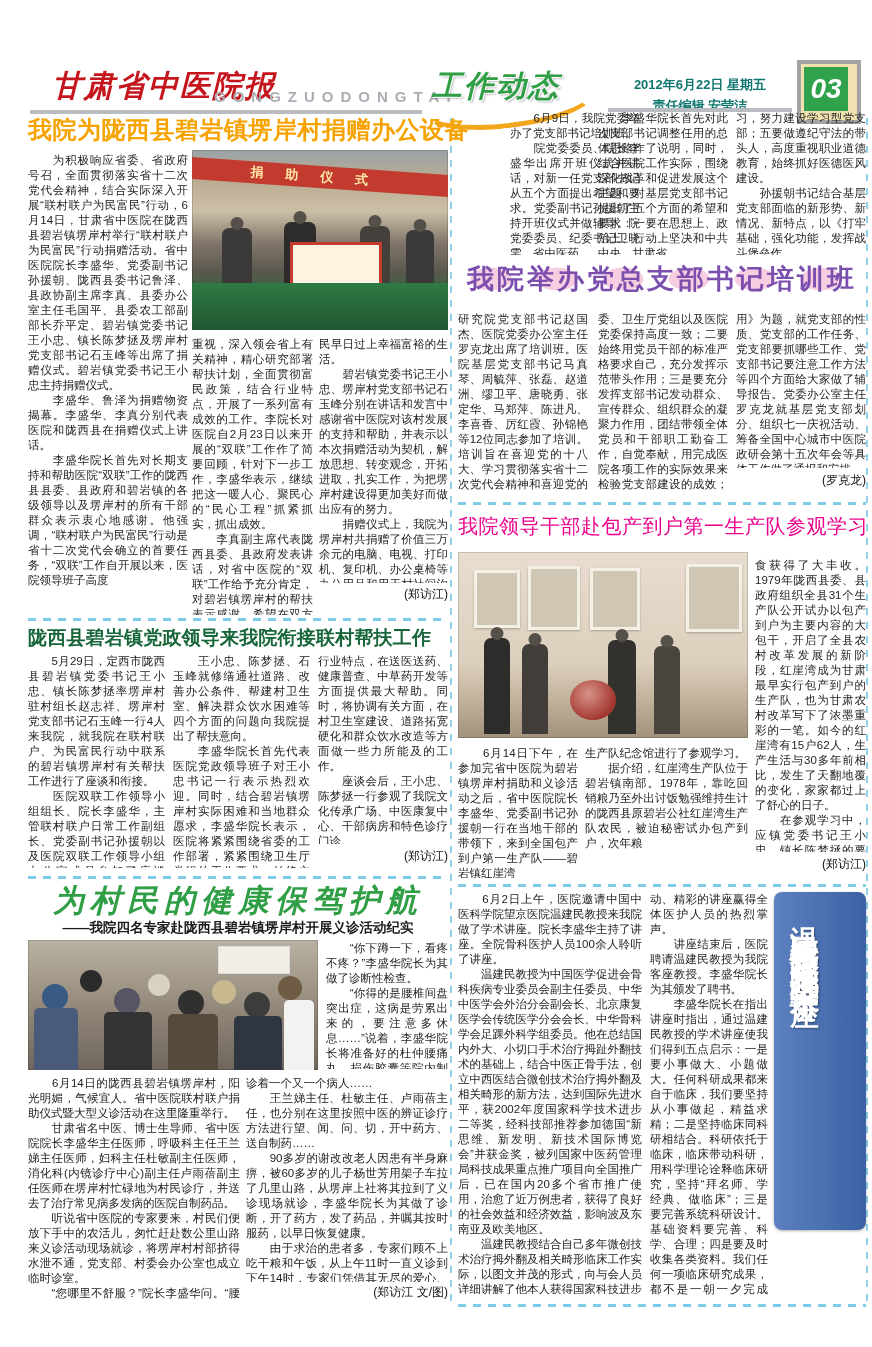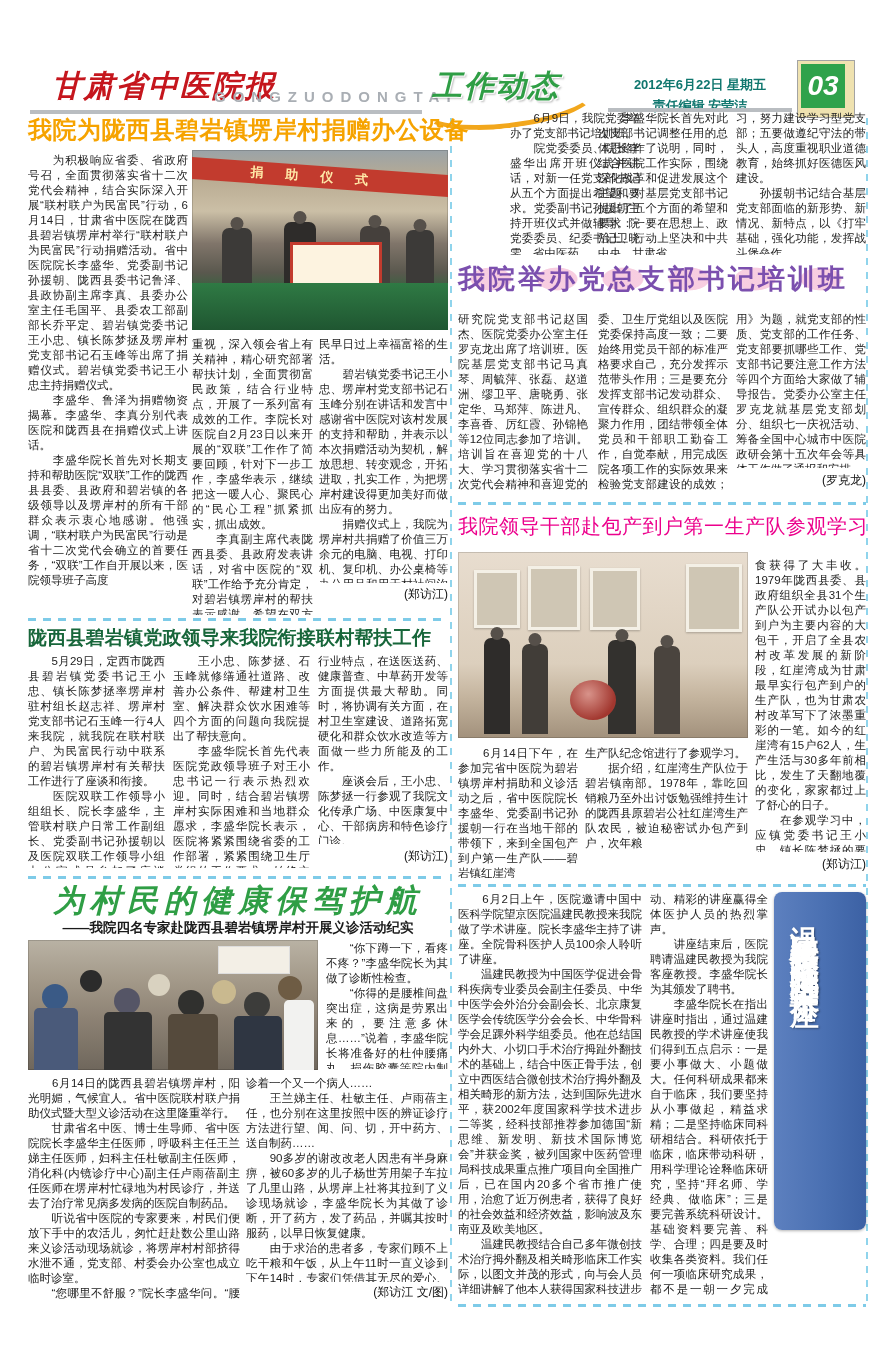--- a/index.html
+++ b/index.html
@@ -17,28 +17,28 @@
   .masthead{left:52px;top:66px;font-size:30px;font-weight:bold;font-style:italic;
             color:#c5161d;letter-spacing:2px;}
   .pinyin{left:214px;top:88px;font-size:15px;color:#a9aeb4;letter-spacing:7px;font-weight:bold;}
   .rule{position:absolute;height:4px;background:#b9bdc1;}
   .logo{left:424px;top:56px;width:166px;height:60px;}
   .swoosh{position:absolute;left:-6px;top:16px;width:170px;height:46px;border:5px solid transparent;
           border-bottom-color:#f2a71c;border-radius:50%;transform:rotate(-7deg);}
   .logo-text{position:absolute;left:8px;top:10px;font-size:30px;font-weight:bold;font-style:italic;
              color:#2f9e45;letter-spacing:2px;text-shadow:1px 1px 0 #ffffff,2px 2px 2px rgba(0,0,0,.25);}
   .datebox{left:608px;top:76px;width:184px;text-align:center;font-size:13px;font-weight:bold;color:#0f766e;}
-  .pageno-outer{left:797px;top:60px;width:50px;height:50px;background:#efe2b0;border:1px solid #a3a3a3;padding:3px;}
+  .pageno-outer{left:797px;top:60px;width:50px;height:50px;background:#efe2b0;border:4px solid #a3a3a3;padding:3px;}
   .pageno{width:44px;height:44px;background:#2fa24b;color:#fff;font-size:28px;font-weight:bold;
           font-style:italic;text-align:center;line-height:44px;}
   
   .h1{left:28px;top:114px;width:424px;font-size:24px;font-weight:bold;color:#f6a300;
       white-space:nowrap;letter-spacing:0.5px;}
   .h2{left:458px;top:256px;width:408px;height:46px;font-size:27px;font-weight:bold;color:#7b4fae;
-      letter-spacing:3px;line-height:46px;white-space:nowrap;
+      letter-spacing:3px;text-align:center;line-height:46px;white-space:nowrap;
       background:radial-gradient(ellipse 34px 19px at center,rgba(247,203,223,.95) 58%,transparent 62%);
       background-size:66px 46px;background-repeat:repeat-x;}
   .h3{left:458px;top:513px;width:410px;font-size:20px;font-weight:normal;color:#ec008c;
       white-space:nowrap;letter-spacing:0.5px;}
   .h4{left:28px;top:625px;width:422px;font-size:19px;font-weight:bold;color:#17663a;
       white-space:nowrap;letter-spacing:0.2px;}
   .h5{left:28px;top:880px;width:420px;text-align:center;font-size:31px;font-weight:bold;
       font-style:italic;color:#2f9e45;letter-spacing:6px;}
   .h5sub{left:28px;top:919px;width:420px;text-align:center;font-size:13.5px;font-weight:bold;color:#1a1a1a;}
   

